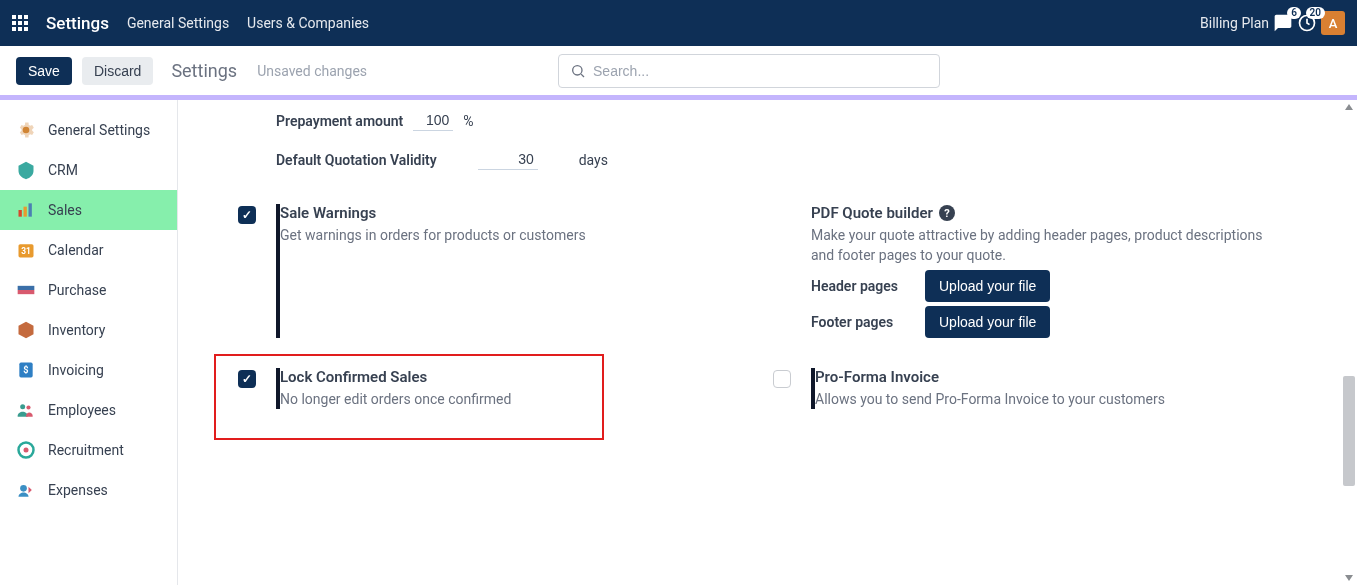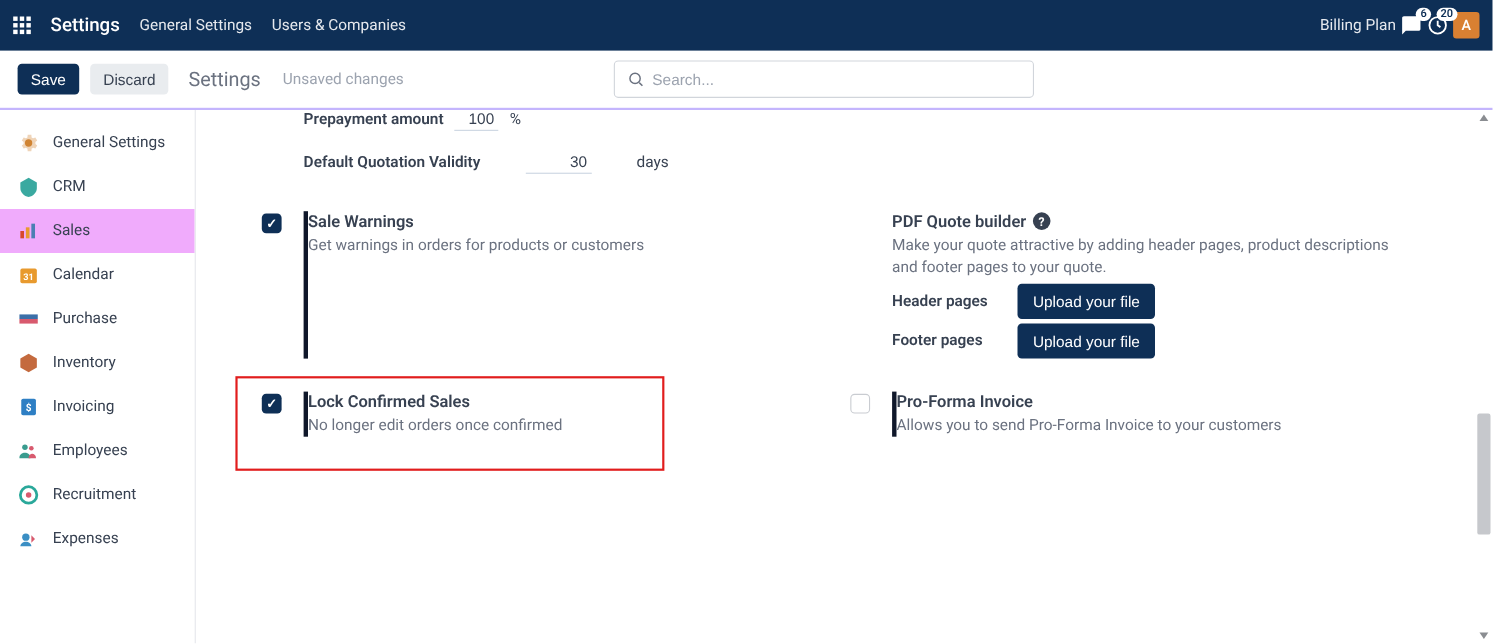--- a/index.html
+++ b/index.html
@@ -11,52 +11,52 @@
   .apps-icon { display: grid; grid-template-columns: repeat(3, 4px); grid-template-rows: repeat(3, 4px); gap: 2px; cursor: pointer; }
   .apps-icon span { background: #fff; width: 4px; height: 4px; }
   .topnav-title { font-size: 17px; font-weight: 500; color: #fff; }
   .topnav-link { color: #e6e9ee; font-size: 14px; cursor: pointer; }
   .topnav-right { display: flex; align-items: center; gap: 4px; }
   .badge-wrap { position: relative; display: flex; align-items: center; cursor: pointer; }
   .badge { position: absolute; top: -6px; right: -8px; background: #fff; color: #0e2f56; font-size: 10px; font-weight: 600; border-radius: 8px; padding: 0 4px; line-height: 12px; }
   .avatar { width: 24px; height: 24px; background: #d98032; color: #fff; display: flex; align-items: center; justify-content: center; border-radius: 3px; font-size: 13px; font-weight: 500; cursor: pointer; }
 
   
-  .controlbar { height: 54px; border-bottom: 2px solid #c4b5fd; display: flex; align-items: center; padding: 0 16px; gap: 10px; }
+  .controlbar { height: 54px; border-bottom: 5px solid #c4b5fd; display: flex; align-items: center; padding: 0 16px; gap: 10px; }
   .btn { border: none; border-radius: 4px; padding: 6px 12px; font-size: 14px; cursor: pointer; }
   .btn-primary { background: #0e2f56; color: #fff; font-weight: 500; }
   .btn-secondary { background: #e9ecef; color: #374151; }
   .breadcrumb { font-size: 18px; color: #6b7280; margin-left: 8px; }
   .unsaved { color: #9ca3af; font-size: 14px; margin-left: 10px; }
   .search-wrap { margin-left: auto; margin-right: auto; position: relative; width: 382px; transform: translateX(-110px); }
   .search-wrap svg { position: absolute; left: 12px; top: 50%; transform: translateY(-50%); color: #6b7280; }
   .search-input { width: 100%; height: 34px; border: 1px solid #d1d5db; border-radius: 4px; padding: 0 12px 0 34px; font-size: 14px; color: #374151; }
   .search-input::placeholder { color: #9ca3af; }
 
   
   .body { display: flex; height: 485px; }
   .sidebar { width: 178px; border-right: 1px solid #e5e7eb; background: #fff; padding-top: 10px; overflow: hidden; }
   .sidebar-item { display: flex; align-items: center; gap: 12px; padding: 10px 16px; font-size: 14px; color: #374151; cursor: pointer; }
-  .sidebar-item.active { background: #f0abfc; }
+  .sidebar-item.active { background: #86efac; }
   .sidebar-icon { width: 20px; height: 20px; display: flex; align-items: center; justify-content: center; flex-shrink: 0; }
 
   .content { flex: 1; overflow-y: auto; position: relative; padding: 0 50px 40px 60px; }
   .content-inner { max-width: 1050px; }
 
   .setting-row { display: flex; gap: 20px; }
   .setting-block { display: flex; gap: 16px; padding: 8px 0; width: 50%; }
   .checkbox-col { width: 22px; padding-top: 2px; }
   .fake-checkbox { width: 18px; height: 18px; border-radius: 4px; display: flex; align-items: center; justify-content: center; cursor: pointer; }
   .fake-checkbox.checked { background: #0e2f56; }
   .fake-checkbox.checked::after { content: "✓"; color: #fff; font-size: 12px; font-weight: bold; }
   .fake-checkbox.unchecked { border: 1px solid #c9ccd1; background: #fff; }
   .setting-body { flex: 1; border-left: 4px solid #0f172a; }
   .setting-title { font-weight: 600; color: #374151; font-size: 15px; display: flex; align-items: center; gap: 6px; }
   .setting-desc { color: #6b7280; font-size: 14px; margin-top: 3px; line-height: 1.45; }
-  .setting-sub { margin-top: 0; display: flex; align-items: center; gap: 10px; font-size: 14px; }
+  .setting-sub { margin-top: 12px; display: flex; align-items: center; gap: 10px; font-size: 14px; }
   .setting-sub-label { font-weight: 600; color: #374151; }
   .num-input { border: none; border-bottom: 1px solid #cbd5e1; width: 60px; text-align: right; font-size: 14px; padding: 2px 4px; color: #374151; }
   .unit { color: #374151; }
   .link-row { display: flex; align-items: center; gap: 8px; color: #0e2f56; font-weight: 600; font-size: 15px; margin-top: 14px; cursor: pointer; }
   .upload-btn { background: #0e2f56; color: #fff; border: none; border-radius: 4px; padding: 8px 14px; font-size: 14px; font-weight: 500; cursor: pointer; }
   .upload-row { display: flex; align-items: center; gap: 14px; margin-top: 4px; }
   .upload-label { font-weight: 600; color: #374151; font-size: 14px; min-width: 100px; }
 
   .highlight-box { border: 2px solid #e11d1d; position: absolute; pointer-events: none; }
 

